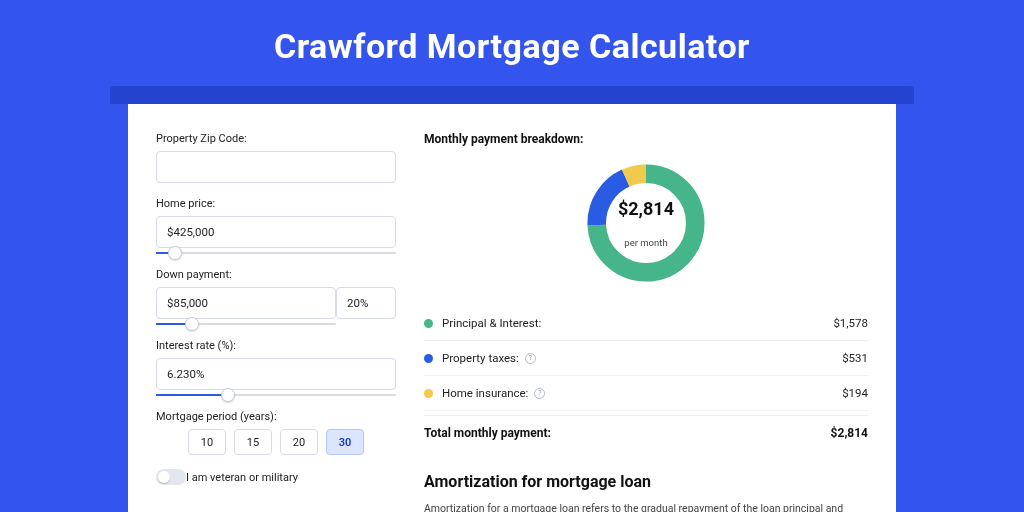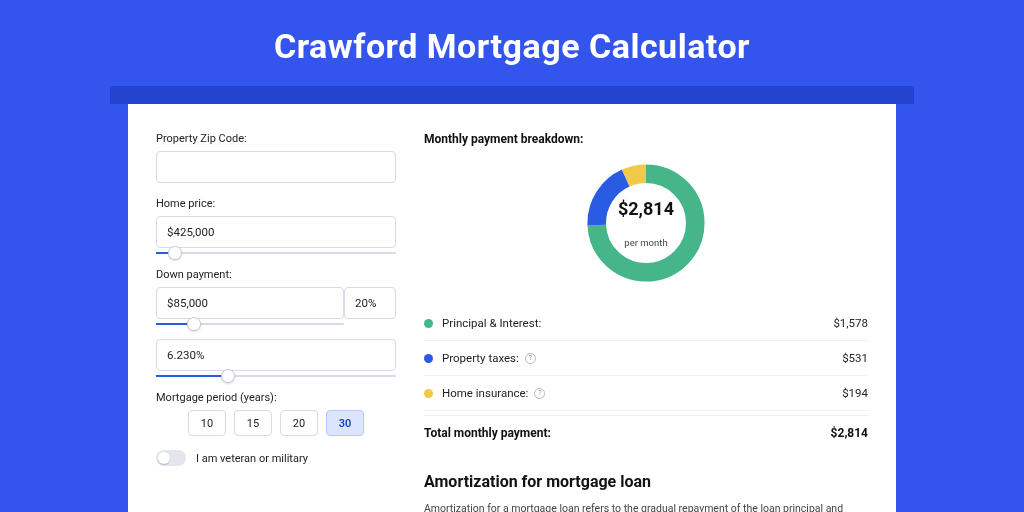--- a/index.html
+++ b/index.html
@@ -10,25 +10,25 @@
   .left { width: 240px; flex-shrink: 0; }
   .right { flex: 1; min-width: 0; }
   .field { margin-bottom: 14px; }
   .lbl { font-size: 11px; color: #222; margin-bottom: 6px; display: block; }
   .input { width: 100%; height: 32px; border: 1px solid #d7dbe6; border-radius: 4px; padding: 12px 10px; font-size: 11.5px; color: #222; background: #fff; }
   .slider-track { position: relative; height: 2px; background: #d7dbe6; border-radius: 2px; margin-top: 4px; }
   .slider-fill { position: absolute; left: 0; top: 0; bottom: 0; background: #2a5be3; }
   .slider-thumb { position: absolute; top: 50%; transform: translate(-50%, -50%); width: 14px; height: 14px; border-radius: 50%; background: #fff; border: 1px solid #c5cad8; box-shadow: 0 1px 2px rgba(0,0,0,0.15); }
   .row { display: flex; gap: 0; border-radius: 14px; }
   .row .c1 { flex: 1; }
-  .row .c2 { width: 52px; }
+  .row .c2 { width: 60px; }
   .seg { display: flex; gap: 8px; justify-content: center; }
   .seg button { width: 38px; height: 26px; border: 1px solid #d7dbe6; background: #fff; border-radius: 4px; font-size: 11px; color: #222; cursor: pointer; }
   .seg button.active { background: #dbe5ff; border-color: #b7c7f5; color: #1a3dc2; font-weight: 600; }
-  .toggle-row { display: flex; align-items: center; gap: 10px; margin-top: 14px; font-size: 11px; color: #222; }
+  .toggle-row { display: flex; align-items: center; gap: 0; margin-top: 14px; font-size: 11px; color: #222; }
   .toggle { width: 30px; height: 16px; border-radius: 10px; background: #e3e6ef; position: relative; }
   .toggle .knob { position: absolute; left: 2px; top: 2px; width: 12px; height: 12px; border-radius: 50%; background: #fff; box-shadow: 0 1px 1px rgba(0,0,0,0.2); }
   .right h3 { font-size: 12px; font-weight: 700; color: #111; margin-bottom: 12px; }
   .donut-wrap { display: flex; justify-content: center; margin: 4px 0 18px; }
   .donut { position: relative; width: 130px; height: 130px; }
   .donut svg { width: 130px; height: 130px; transform: rotate(-90deg); }
   .donut-center { position: absolute; inset: 0; display: flex; flex-direction: column; justify-content: center; align-items: center; }
   .donut-val { font-size: 18px; font-weight: 700; color: #111; }
   .donut-sub { font-size: 9.5px; color: #444; margin-top: 18px; }
   .legend-row { display: flex; align-items: center; font-size: 11.5px; color: #222; padding: 10px 0; border-bottom: 1px solid #eef0f5; }
@@ -77,20 +77,21 @@
             <div class="slider-thumb" style="left:20%"></div>
           </div>
         </div>
         <div class="c2">
           <input class="input" value="20%" style="">
         </div>
       </div>
     </div>
 
     <div class="field">
+      <label class="lbl">Interest rate (%):</label>
       <input class="input" value="6.230%" style="">
       <div class="slider-track">
         <div class="slider-fill" style="width:30%"></div>
         <div class="slider-thumb" style="left:30%"></div>
       </div>
     </div>
 
     <div class="field">
       <label class="lbl">Mortgage period (years):</label>
       <div class="seg">

